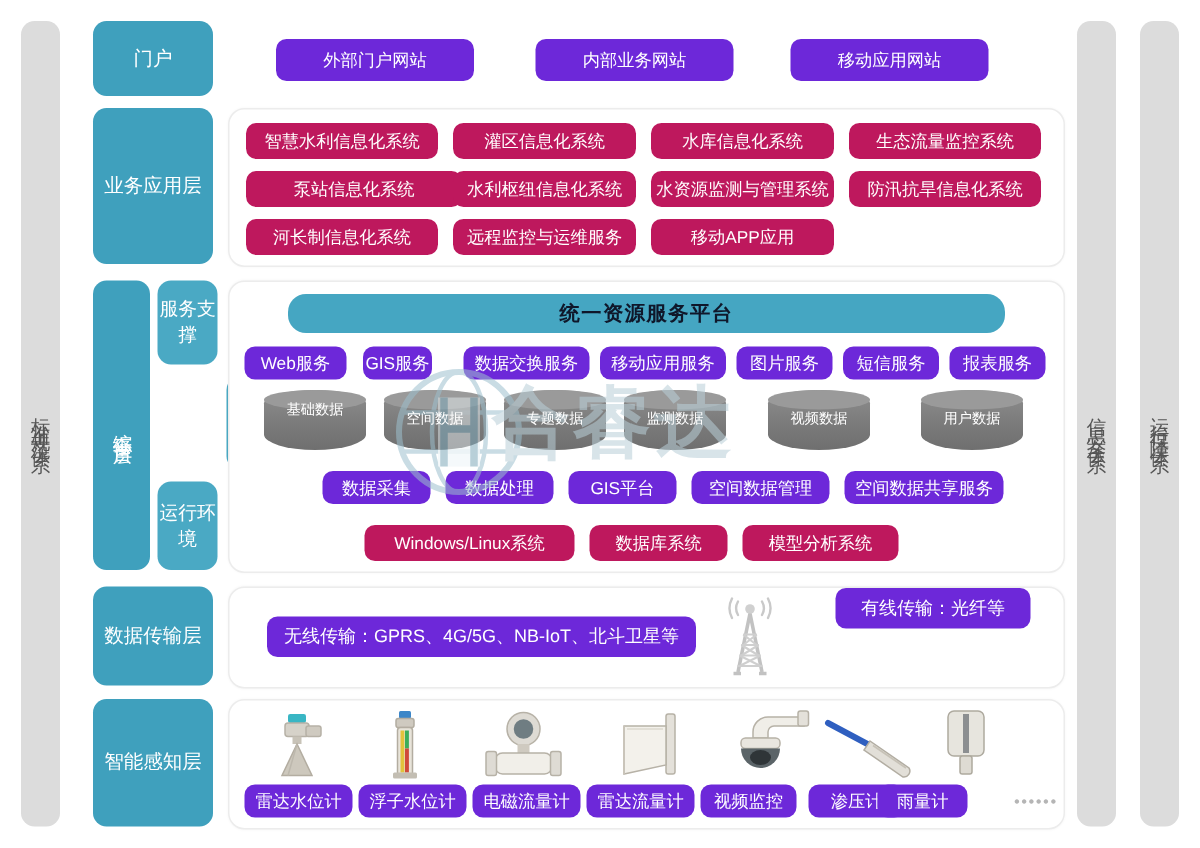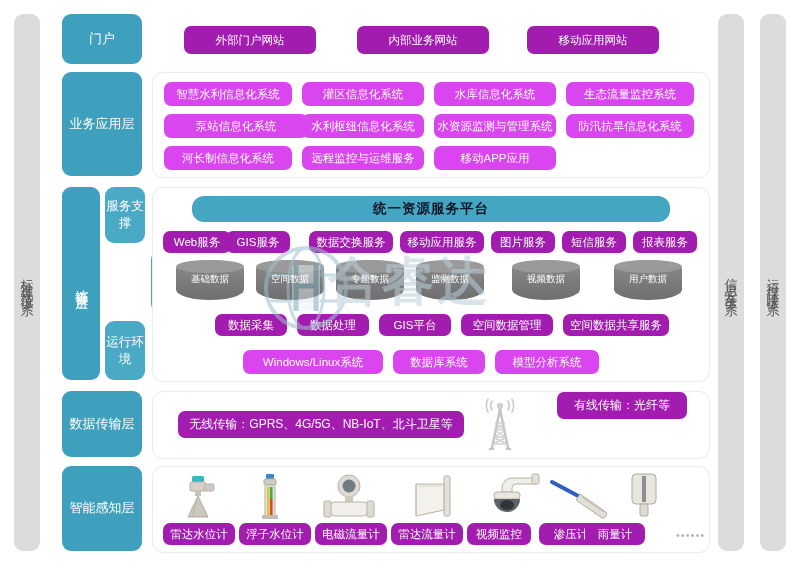--- a/index.html
+++ b/index.html
@@ -68,22 +68,22 @@
   .pill{
     position:absolute;
     display:flex;align-items:center;justify-content:center;
     border-radius:7px;
     color:#ffffff;
     font-size:11.5px;
     white-space:nowrap;
     box-sizing:border-box;
     padding:0 4px;
   }
-  .pill.cyan{background:#a21caf;}
-  .pill.gray{background:#d946ef;}
+  .pill.cyan{background:#6d28d9;}
+  .pill.gray{background:#be185d;}
 
   
   .banner{
     position:absolute;
     background:#45a6c2;
     border-radius:12px;
     color:#0f172a;
     font-size:13.5px;
     font-weight:bold;
     display:flex;align-items:center;justify-content:center;
@@ -230,40 +230,40 @@
 
   <div class="panel" style="left:152px;top:187px;width:556px;height:193px;"></div>
 
   <div class="banner" style="left:192px;top:196px;width:478px;height:26px;">
     <span>统一资源服务平台</span>
   </div>
 
   <div class="pill cyan" style="left:163px;top:231px;width:68px;height:22px;">
     <span>Web服务</span>
   </div>
-  <div class="pill cyan" style="left:226px;top:231px;width:64px;height:22px;">
+  <div class="pill cyan" style="left:242px;top:231px;width:46px;height:22px;">
     <span>GIS服务</span>
   </div>
   <div class="pill cyan" style="left:309px;top:231px;width:84px;height:22px;">
     <span>数据交换服务</span>
   </div>
   <div class="pill cyan" style="left:400px;top:231px;width:84px;height:22px;">
     <span>移动应用服务</span>
   </div>
   <div class="pill cyan" style="left:491px;top:231px;width:64px;height:22px;">
     <span>图片服务</span>
   </div>
   <div class="pill cyan" style="left:562px;top:231px;width:64px;height:22px;">
     <span>短信服务</span>
   </div>
   <div class="pill cyan" style="left:633px;top:231px;width:64px;height:22px;">
     <span>报表服务</span>
   </div>
 
-  <div class="db" style="left:176px;top:260px;width:68px;height:40px;">
+  <div class="db" style="left:176px;top:260px;width:68px;height:40px;align-items:center;">
     <div class="cyl"></div>
     <div class="top"></div>
     <div class="lbl">基础数据</div>
   </div>
   <div class="db" style="left:256px;top:260px;width:68px;height:40px;">
     <div class="cyl"></div>
     <div class="top"></div>
     <div class="lbl">空间数据</div>
   </div>
   <div class="db" style="left:336px;top:260px;width:68px;height:40px;">

